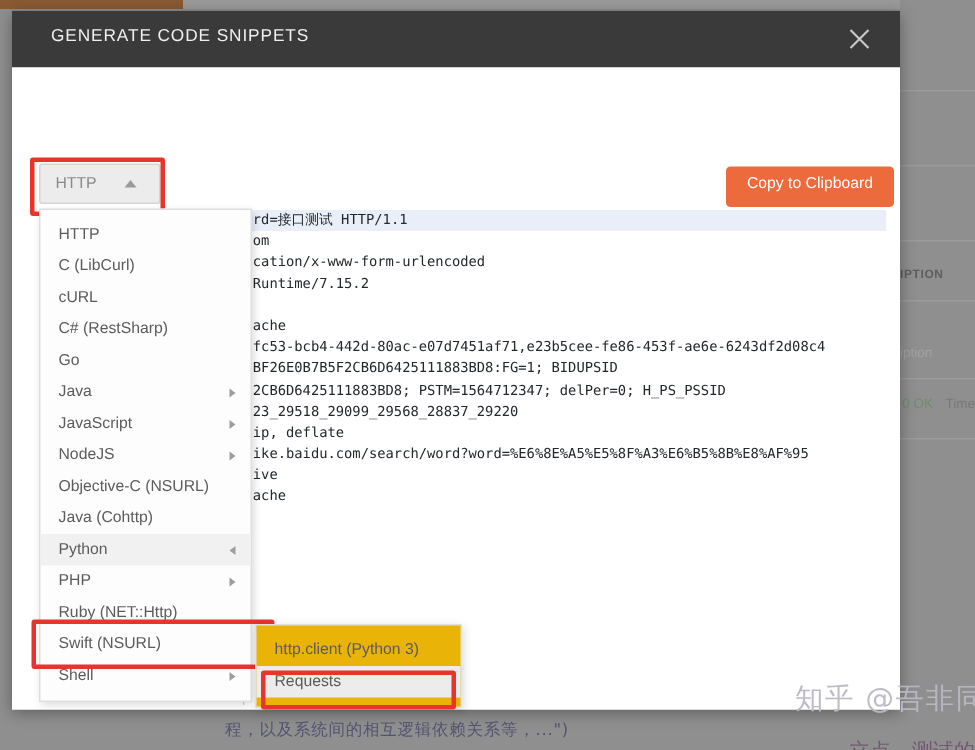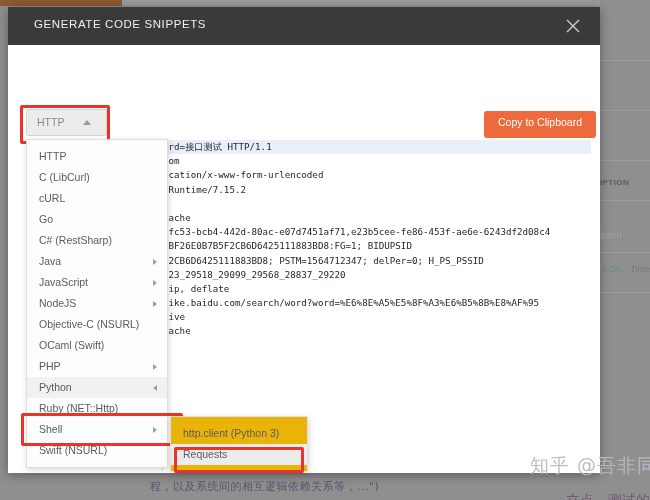--- a/index.html
+++ b/index.html
@@ -128,32 +128,32 @@
 
     <div id="code-left-border"></div>
     <div id="code-panel">
       <pre id="code-pre"><div class="code-line hl">ord=接口测试 HTTP/1.1</div><div class="code-line">com</div><div class="code-line">ication/x-www-form-urlencoded</div><div class="code-line">nRuntime/7.15.2</div><div class="code-line">&nbsp;</div><div class="code-line">cache</div><div class="code-line">6fc53-bcb4-442d-80ac-e07d7451af71,e23b5cee-fe86-453f-ae6e-6243df2d08c4</div><div class="code-line">2BF26E0B7B5F2CB6D6425111883BD8:FG=1; BIDUPSID</div><div class="code-line">F2CB6D6425111883BD8; PSTM=1564712347; delPer=0; H_PS_PSSID</div><div class="code-line">523_29518_29099_29568_28837_29220</div><div class="code-line">zip, deflate</div><div class="code-line">aike.baidu.com/search/word?word=%E6%8E%A5%E5%8F%A3%E6%B5%8B%E8%AF%95</div><div class="code-line">live</div><div class="code-line">cache</div></pre>
     </div>
 
     <div id="dropdown">
         <div class="dd-item"><span>HTTP</span></div>
         <div class="dd-item"><span>C (LibCurl)</span></div>
         <div class="dd-item"><span>cURL</span></div>
+        <div class="dd-item"><span>C# (RestSharp)</span></div>
         <div class="dd-item"><span>Go</span></div>
-        <div class="dd-item"><span>C# (RestSharp)</span></div>
         <div class="dd-item"><span>Java</span><span class="arrow"></span></div>
         <div class="dd-item"><span>JavaScript</span><span class="arrow"></span></div>
         <div class="dd-item"><span>NodeJS</span><span class="arrow"></span></div>
         <div class="dd-item"><span>Objective-C (NSURL)</span></div>
-        <div class="dd-item"><span>OCaml (Swift)</span></div>
+        <div class="dd-item"><span>Java (Cohttp)</span></div>
+        <div class="dd-item open"><span>Python</span><span class="arrow"></span></div>
         <div class="dd-item"><span>PHP</span><span class="arrow"></span></div>
-        <div class="dd-item open"><span>Python</span><span class="arrow"></span></div>
         <div class="dd-item"><span>Ruby (NET::Http)</span></div>
+        <div class="dd-item"><span>Swift (NSURL)</span></div>
         <div class="dd-item"><span>Shell</span><span class="arrow"></span></div>
-        <div class="dd-item"><span>Swift (NSURL)</span></div>
       </div>
     <div id="dd-highlight"></div>
 
     <div id="submenu">
         <div class="sm-item">http.client (Python 3)</div>
         <div class="sm-item selected">Requests</div>
       </div>
     <div id="sm-highlight"></div>
 
   </div>

